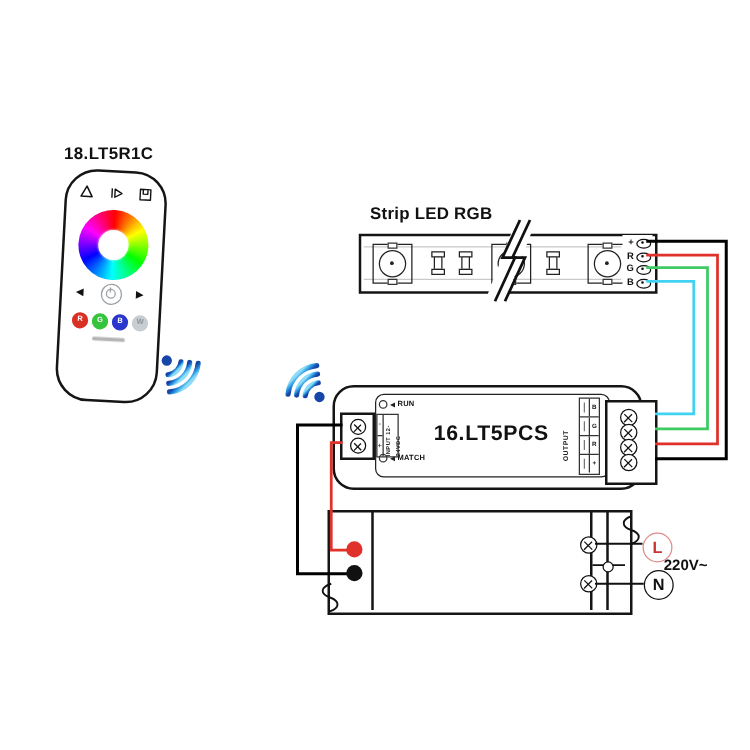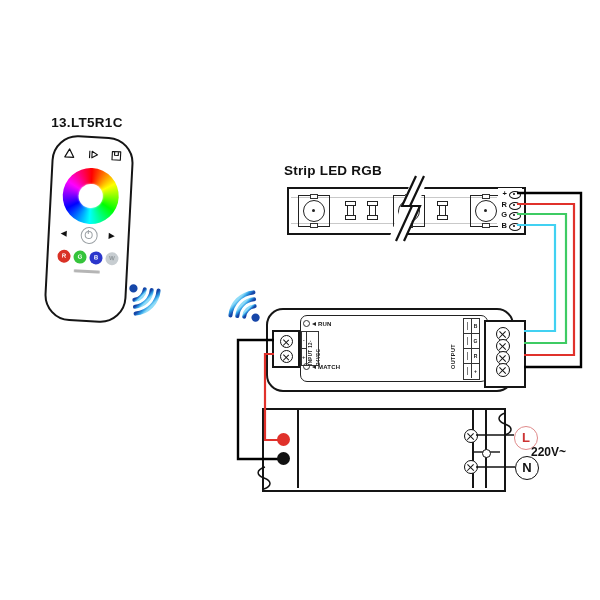--- a/index.html
+++ b/index.html
@@ -21,21 +21,21 @@
   .pwr-in::after{content:"";position:absolute;left:2.2px;top:-2px;width:1.3px;height:4px;background:#9aa0a4;}
   .cbtn{position:absolute;top:113px;width:13px;height:13px;border-radius:50%;
         color:#fff;font-size:6px;font-weight:bold;text-align:center;line-height:13px;}
   .btn-r{background:#d93025;} .btn-g{background:#35c43b;} .btn-b{background:#2b36cc;} .btn-w{background:#c7cdd1;color:#8e9599;}
   .brand-smudge{position:absolute;left:26px;top:132px;width:26px;height:3px;background:#b5b5b5;border-radius:1px;filter:blur(.4px);}
   
   .wifi{width:46px;height:46px;}
   .wifi-remote{left:121px;top:276px;transform:rotate(45deg);}
   .wifi-ctrl{left:222px;top:284px;transform:rotate(225deg);}
   
-  .strip-label{left:284px;top:163px;font-size:13.5px;font-weight:600;letter-spacing:.2px;}
+  .strip-label{left:296px;top:163px;font-size:13.5px;font-weight:600;letter-spacing:.2px;}
   .strip-body{left:287px;top:187px;width:235px;height:44px;border:2px solid #151515;background:#fff;}
   .trace{position:absolute;left:2px;width:206px;height:1px;background:#c9c9c9;}
   .ledmod{position:absolute;top:6px;width:30px;height:30px;border:1.5px solid #222;}
   .ledmod .circ{position:absolute;left:3.5px;top:3.5px;width:20px;height:20px;border:1.5px solid #222;border-radius:50%;}
   .ledmod .dot{position:absolute;left:12.5px;top:12.5px;width:3px;height:3px;border-radius:50%;background:#222;}
   .ledmod .notch{position:absolute;left:11px;width:6px;height:3px;border:1px solid #333;background:#fff;}
   .res{position:absolute;top:12px;width:11px;height:19px;}
   .res .cap{position:absolute;left:0;width:9px;height:3px;border:1px solid #222;background:#fff;}
   .res .mid{position:absolute;left:2px;top:4px;width:5px;height:9px;border:1px solid #222;background:#fff;}
   .endblock{position:absolute;left:209px;top:-1px;width:24px;height:42px;background:#fff;padding-top:1px;}
@@ -82,21 +82,21 @@
   .ncirc{left:515px;top:456px;border:1.5px solid #111;color:#111;}
   .voltage{left:531px;top:445px;font-size:12px;font-weight:bold;}
   svg.overlay{position:absolute;left:0;top:0;z-index:7;pointer-events:none;}
   .z6{z-index:6;} .z8{z-index:8;}
 </style>
 </head>
 <body>
 
 <div class="canvas">
 
-  <div class="abs remote-title">13.LT5R1C</div>
+  <div class="abs remote-title">18.LT5R1C</div>
   <div class="abs remote-body">
     <svg class="ricon" style="left:9px" viewBox="0 0 14 14">
       <path d="M7 2.2 L11.8 11 H2.2 Z" fill="none" stroke="#111" stroke-width="1.3" stroke-linejoin="round"></path>
     </svg>
     <svg class="ricon" style="left:33px" viewBox="0 0 14 14">
       <path d="M3 3 v8 M5.5 3.5 l6 3.5 -6 3.5 z" fill="none" stroke="#111" stroke-width="1.2" stroke-linejoin="round"></path>
     </svg>
     <svg class="ricon" style="left:56px" viewBox="0 0 14 14">
       <path d="M2.5 2.5 h9 v9 h-9 z M5 2.5 v4 h4 v-4" fill="none" stroke="#111" stroke-width="1.2" stroke-linejoin="round"></path>
     </svg>
@@ -213,20 +213,21 @@
     <span class="tri-l"></span>
     <span class="tinytxt">MATCH</span>
   </div>
   <div class="abs inbox">
     <div class="pm">
       <span>-</span>
       <span>+</span>
     </div>
     <div class="vtext" style="font-size:4.5px;line-height:8px;">INPUT 12-24VDC</div>
   </div>
+  <div class="abs ctrl-model">16.LT5PCS</div>
   <div class="abs vtext outlbl" style="font-size:5.5px">OUTPUT</div>
   <div class="abs outtbl">
     <div class="outrow">
         <span class="sm"></span>
         <span class="ch">B</span>
       </div>
     <div class="outrow">
         <span class="sm"></span>
         <span class="ch">G</span>
       </div>

